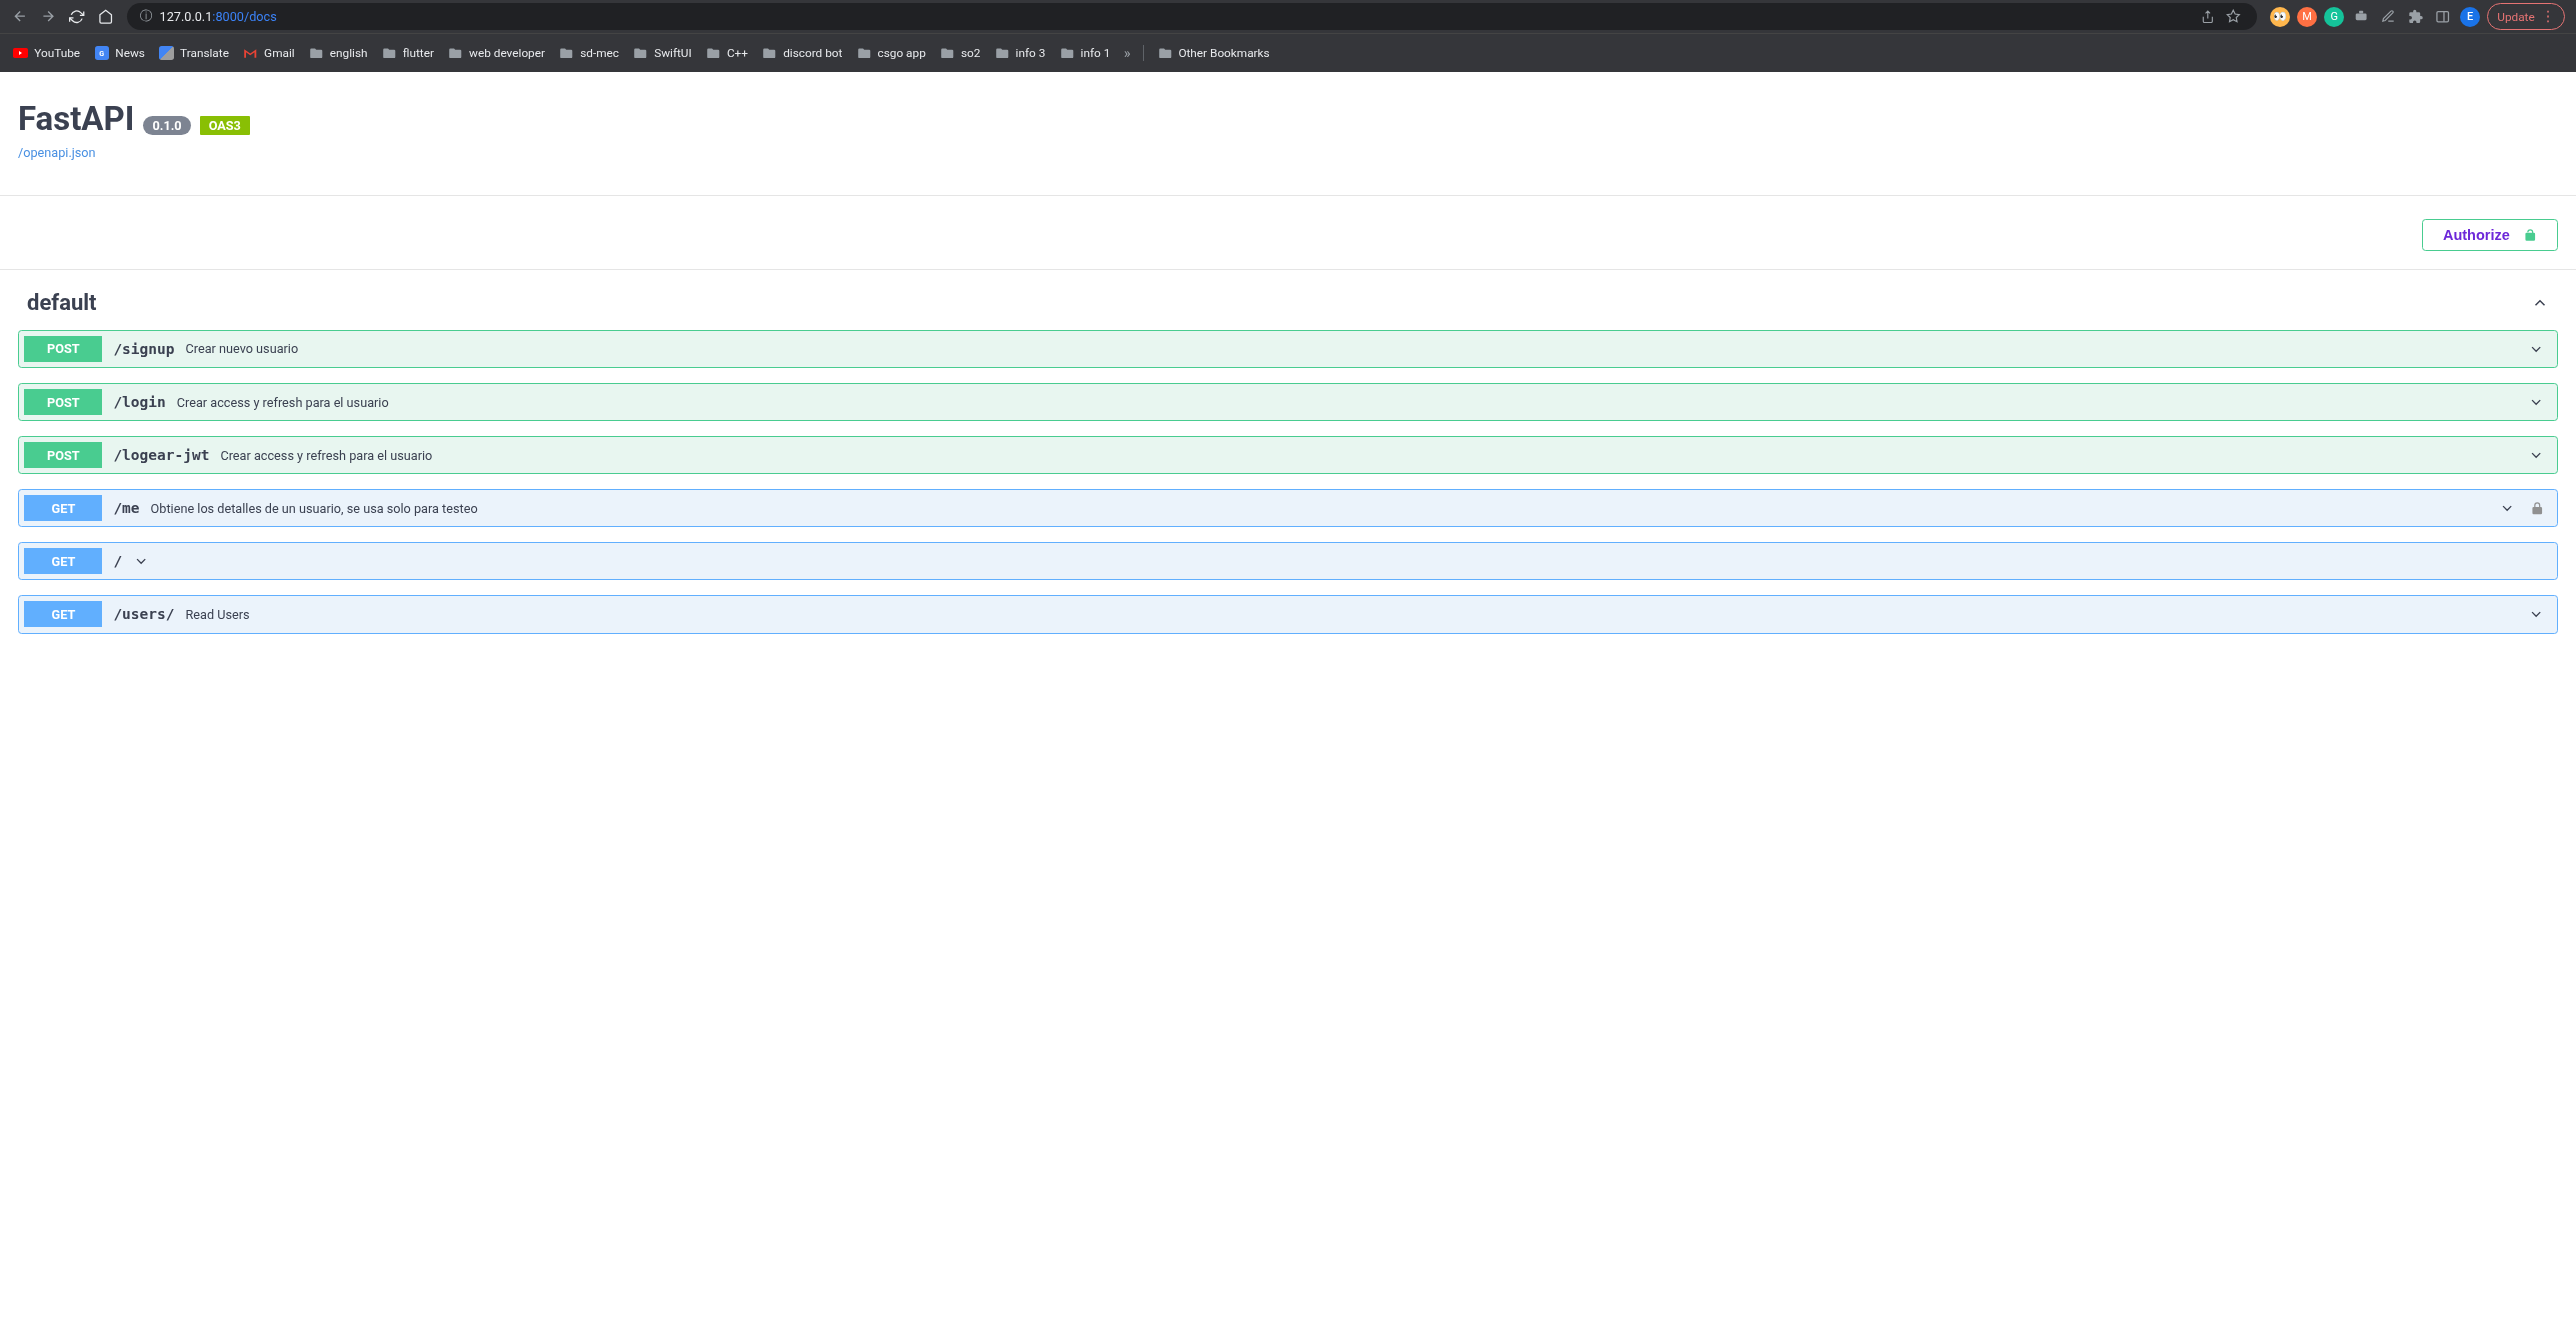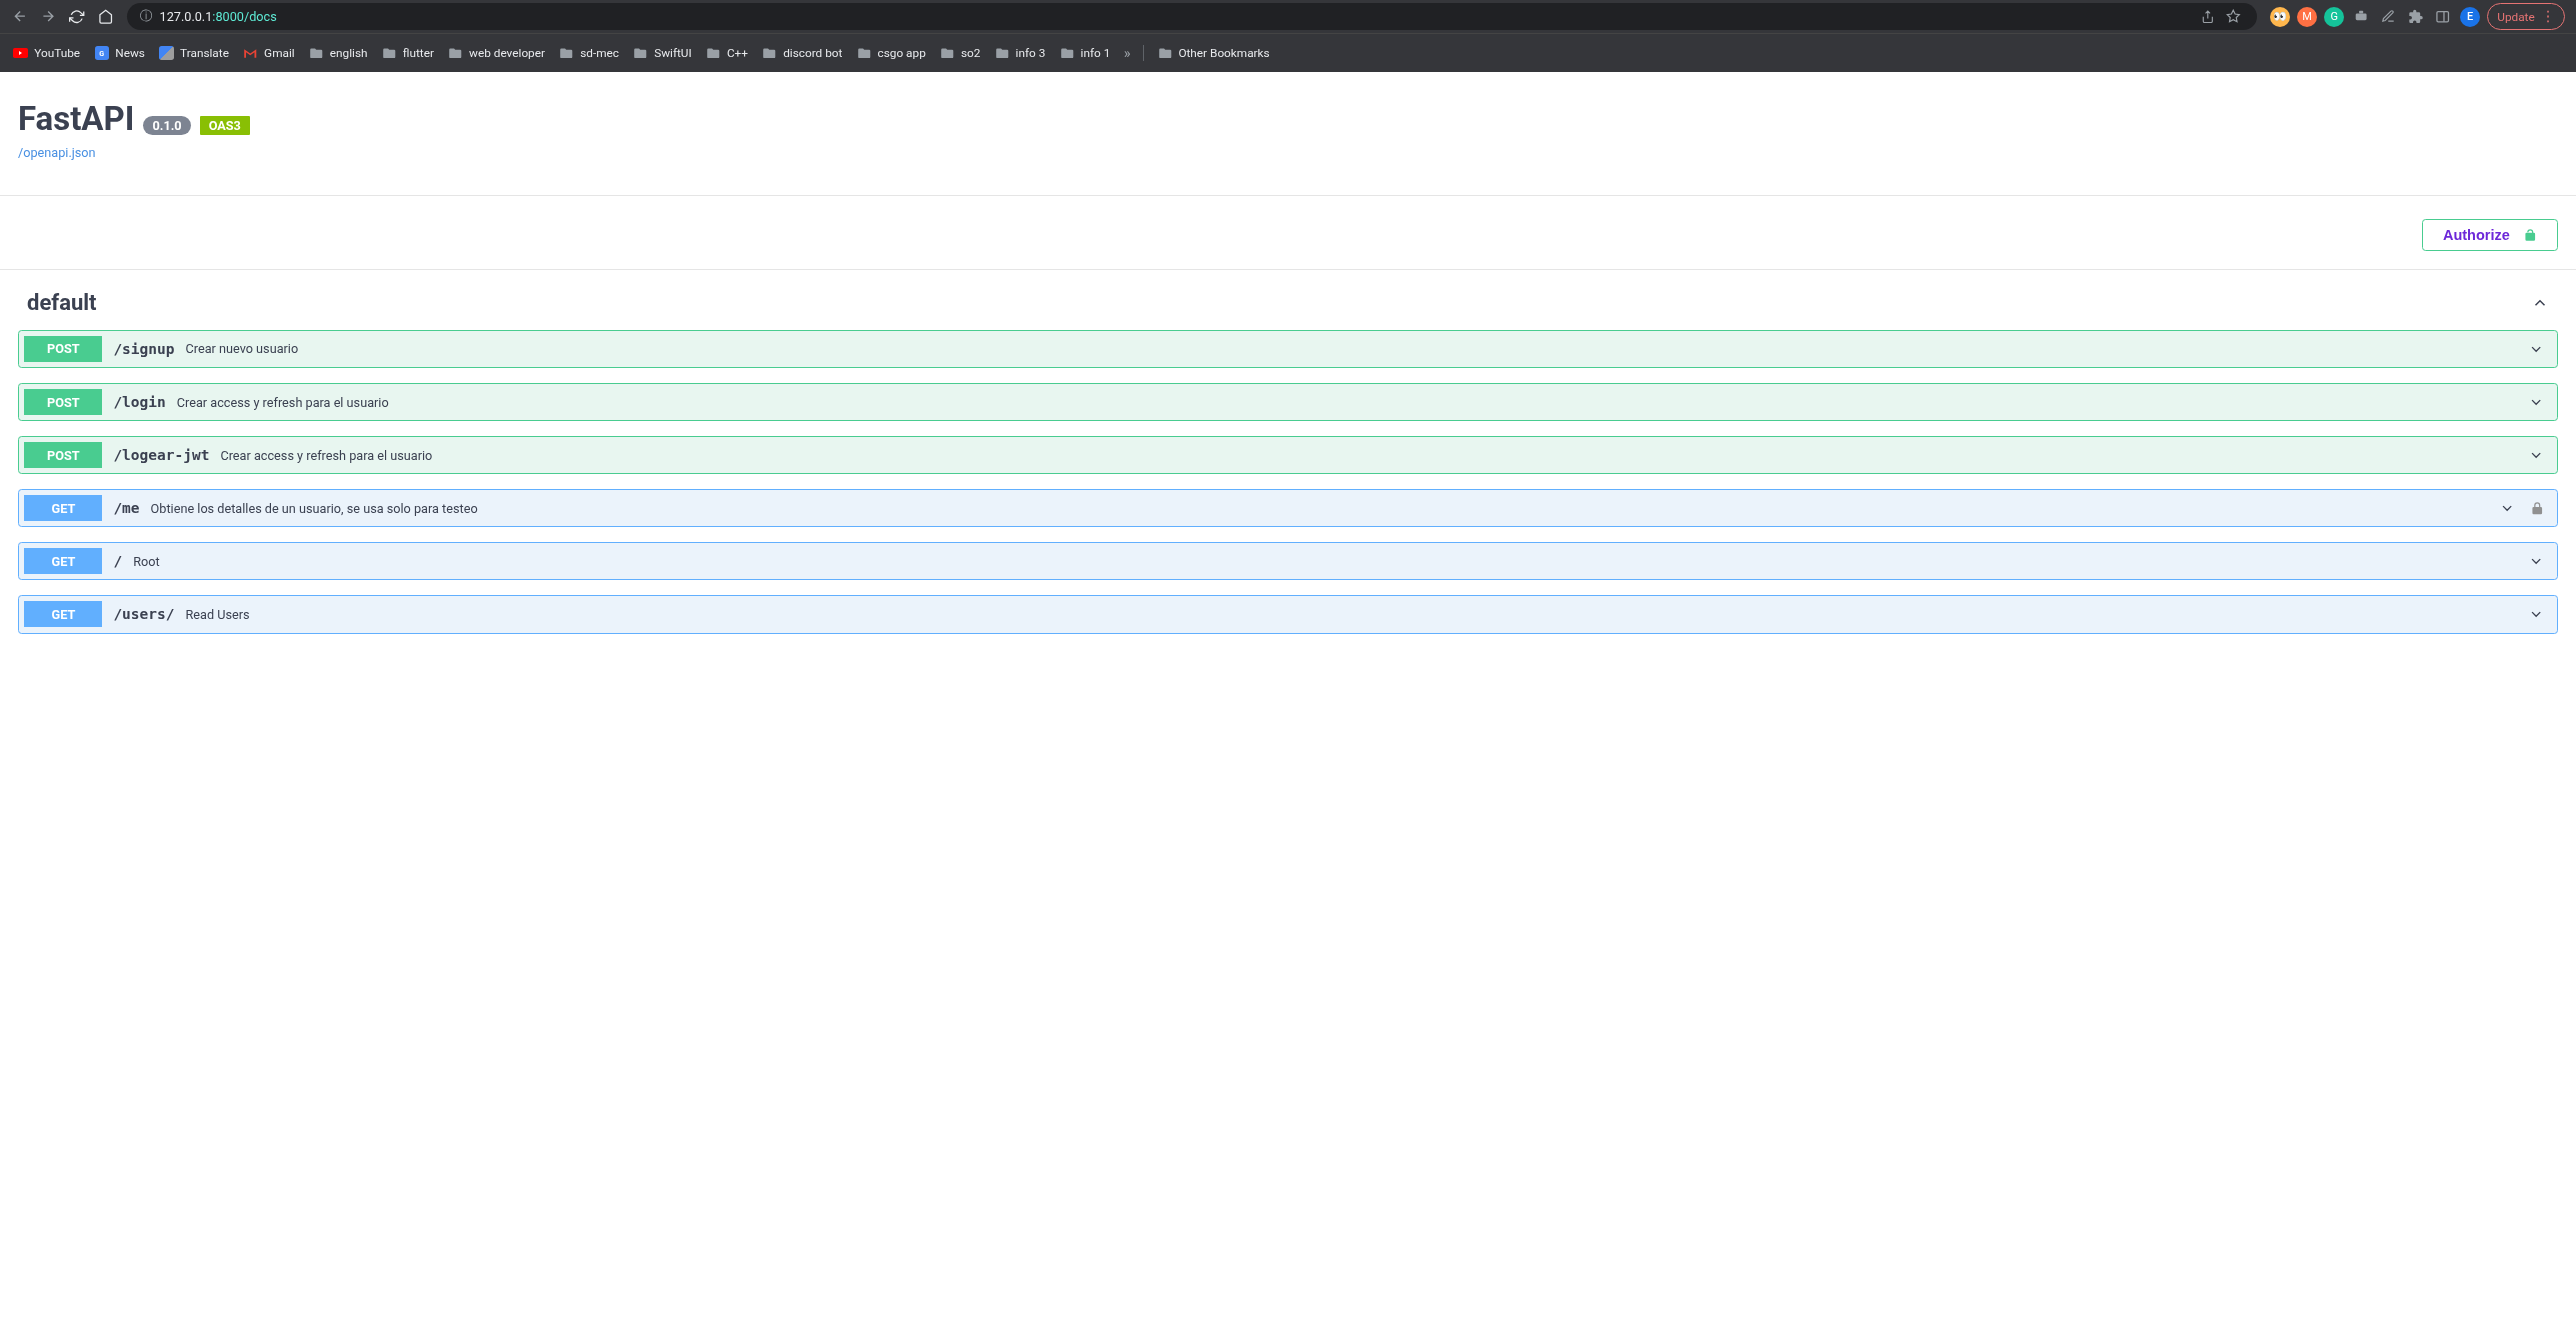--- a/index.html
+++ b/index.html
@@ -5,21 +5,21 @@
 * { margin: 0; padding: 0; box-sizing: border-box; }
 body { font-family: -apple-system, BlinkMacSystemFont, "Segoe UI", Roboto, sans-serif; background: #fff; }
 
 
 .browser-chrome { background: #35363a; height: 33px; display: flex; align-items: center; padding: 0 7.2px; gap: 3.6px; }
 .nav-btn { width: 25px; height: 25px; display: flex; align-items: center; justify-content: center; color: #9aa0a6; border-radius: 50%; cursor: pointer; }
 .nav-btn.enabled { color: #e8eaed; }
 .address-bar { flex: 1; background: #202124; border-radius: 16.3px; height: 27px; display: flex; align-items: center; padding: 0 12.7px; margin: 0 5.4px; gap: 7.2px; }
 .info-icon { color: #9aa0a6; font-size: 12.7px; }
 .url-text { color: #e8eaed; font-size: 12.7px; flex: 1; }
-.url-path { color: #5eead4; }
+.url-path { color: #3b82f6; }
 .addr-icon { color: #9aa0a6; width: 18px; text-align: center; cursor: pointer; }
 .chrome-right { display: flex; align-items: center; gap: 7.2px; padding: 0 3.6px; }
 .ext-icon { width: 20px; height: 20px; border-radius: 50%; display: flex; align-items: center; justify-content: center; font-size: 11px; }
 .profile-badge { width: 20px; height: 20px; border-radius: 50%; background: #1a73e8; color: #fff; display: flex; align-items: center; justify-content: center; font-size: 11px; font-weight: 500; }
 .update-btn { border: 0.9px solid #e57373; color: #e57373; padding: 3.6px 9px; border-radius: 14.5px; font-size: 11.8px; display: flex; align-items: center; gap: 6px; cursor: pointer; }
 .menu-dots { color: #e57373; font-size: 14.5px; }
 
 
 .bookmarks-bar { background: #35363a; height: 39px; display: flex; align-items: center; padding: 0 7.2px; gap: 1.8px; border-top: 0.9px solid #444; }
 .bookmark { display: flex; align-items: center; gap: 6.3px; padding: 3.6px 6.3px; color: #e8eaed; font-size: 11.8px; cursor: pointer; border-radius: 3.6px; white-space: nowrap; }
@@ -343,21 +343,20 @@
           <span class="op-lock">
             <svg width="14.5" height="14.5" viewBox="0 0 24 24" fill="#909090">
               <path d="M18 10h-1V7a5 5 0 00-10 0v3H6a2 2 0 00-2 2v8a2 2 0 002 2h12a2 2 0 002-2v-8a2 2 0 00-2-2zM9 7a3 3 0 016 0v3H9V7z"></path>
             </svg>
           </span>
         </span>
       </div>
       <div class="op-block op-get">
         <span class="method-badge method-get">GET</span>
         <span class="op-path">/</span>
-        <span class="op-summary">Root</span>
         <span class="op-right">
           <span>
             <svg width="16.3" height="16.3" viewBox="0 0 24 24" fill="none" stroke="#3b4151" stroke-width="2">
               <polyline points="6 9 12 15 18 9"></polyline>
             </svg>
           </span>
         </span>
       </div>
       <div class="op-block op-get">
         <span class="method-badge method-get">GET</span>

